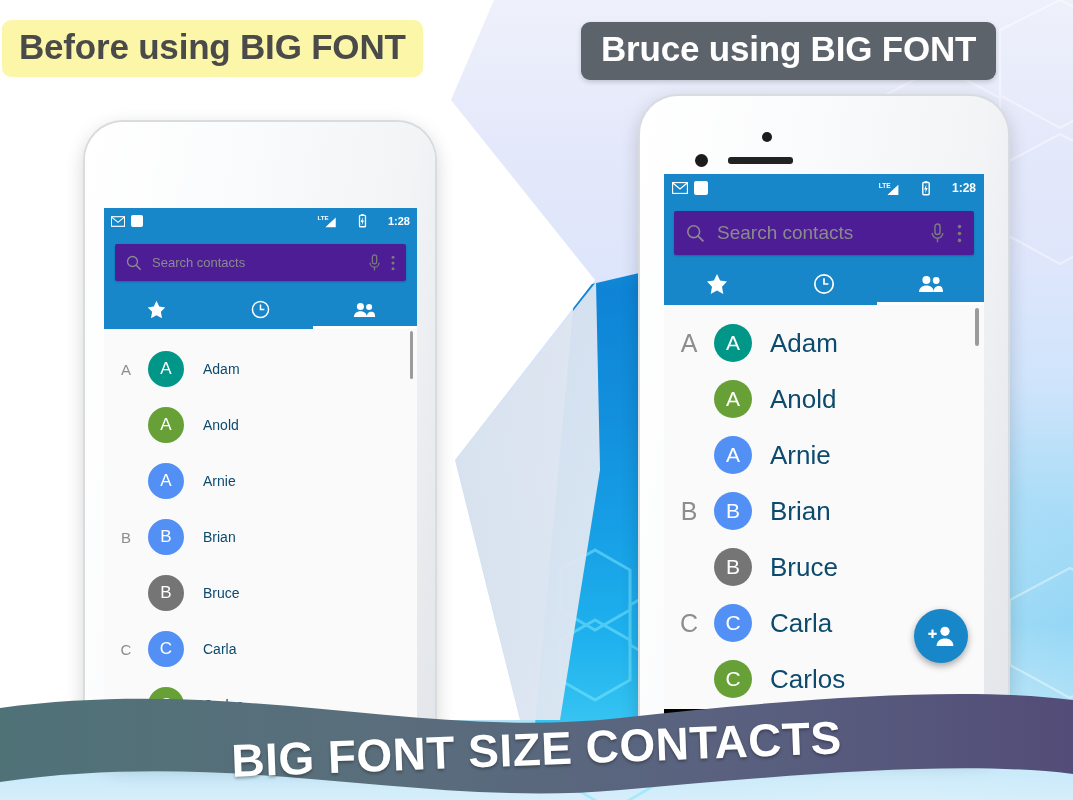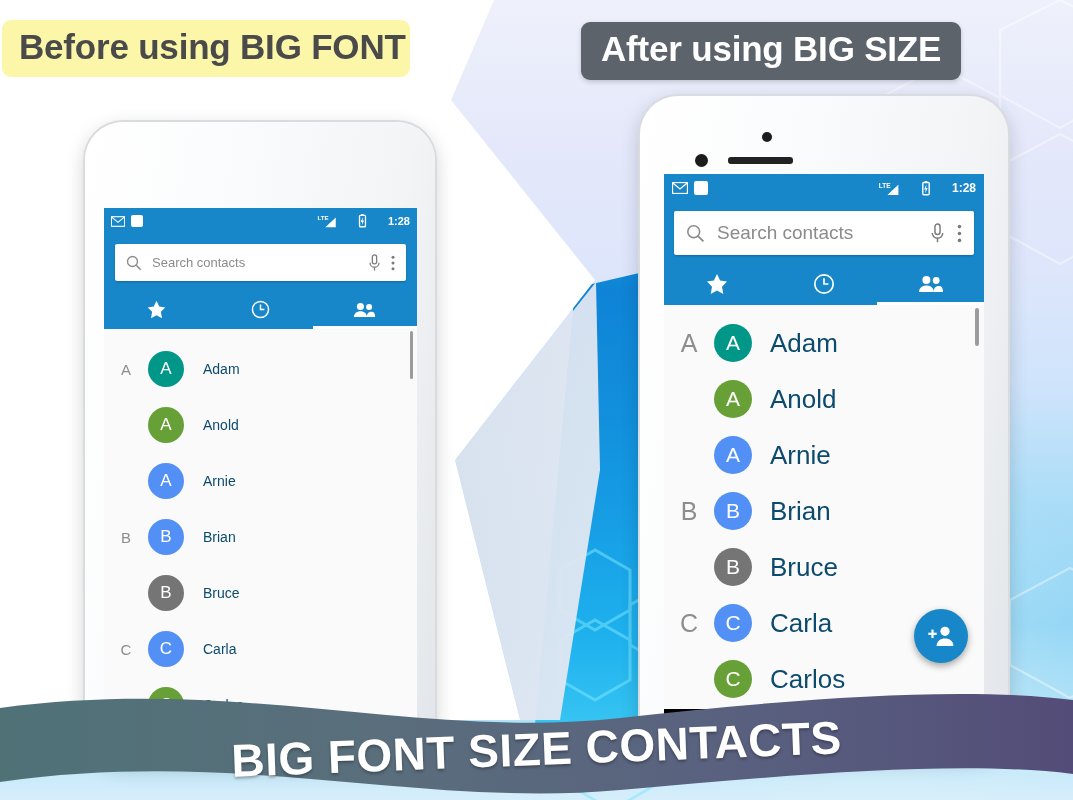--- a/index.html
+++ b/index.html
@@ -46,21 +46,21 @@
     background: linear-gradient(180deg, #1a9ae0 0%, #0f84d6 22%, #1290dd 45%, #17a0e6 66%, #1fb2ee 85%, #37c4f2 100%);
     clip-path: polygon(55px 118px, 132px 100px, 160px 555px, 15px 555px);
   }
   .bg-wedge-hex { position:absolute; left:520px; top:170px; width:180px; height:555px; opacity:.5; }
 
   
   .label-before {
     position: absolute; left: 2px; top: 20px;
     background: #fcf6a8;
     border-radius: 9px;
-    padding: 7px 4px 10px 17px;
+    padding: 7px 17px 10px 17px;
     font-size: 35px; font-weight: bold; color: #4a4a4a;
     letter-spacing: -0.2px;
     white-space: nowrap;
   }
   .label-after {
     position: absolute; left: 581px; top: 22px;
     background: #5d636b;
     border-radius: 9px;
     padding: 7px 20px 11px 20px;
     font-size: 35px; font-weight: bold; color: #ffffff;
@@ -93,21 +93,21 @@
     width:100%;
   }
   .sb-left { display:flex; align-items:center; gap:6px; flex:1; }
   .sb-right { display:flex; align-items:center; gap:21px; }
   .sb-time { font-weight:bold; }
   .ic-gmail { display:block; }
   .ic-sq { background:#fff; border-radius:2px; }
 
   .searchwrap { background:#1787c9; width:100%; }
   .searchbar {
-    background:#ffffff; display:flex; align-items:center;
+    background:#4c1d95; display:flex; align-items:center;
     box-shadow: 0 1px 2px rgba(0,0,0,.22);
   }
   .search-ph { flex:1; color:#8b8b8b; }
 
   .tabs { background:#1787c9; display:flex; width:100%; position:relative; }
   .tab { flex:1; display:flex; align-items:center; justify-content:center; }
   .tab-underline { position:absolute; bottom:0; right:0; background:#fff; }
 
   .list { background:#fafafa; position:relative; width:100%; }
   .row { display:flex; align-items:center; }
@@ -164,21 +164,21 @@
       <polygon points="40,400 75,380 110,400 110,440 75,460 40,440"></polygon>
       <polygon points="40,470 75,450 110,470 110,510 75,530 40,510"></polygon>
       <polygon points="110,435 145,415 180,435 180,475 145,495 110,475"></polygon>
     </g>
   </svg>
 
   <div class="bg-white-shadow"></div>
   <div class="bg-white-panel"></div>
 
   <div class="label-before">Before using BIG FONT</div>
-  <div class="label-after">After using BIG SIZE</div>
+  <div class="label-after">Bruce using BIG FONT</div>
 
   <div class="phone" style="left:85px; top:122px; width:350px; height:640px;">
     <div class="sensor-dot" style="left:198px; top:141px; width:9px; height:9px;"></div>
     <div class="sensor-dot" style="left:114px; top:165px; width:12px; height:12px;"></div>
     <div class="speaker" style="left:153px; top:168px; width:61px; height:6px;"></div>
 
     <div class="screen" style="left:19px; top:86px; width:313px; height:560px;">
 
       <div class="statusbar" style="height:26px; padding:0 7px; font-size:11px;">
         <div class="sb-left">

